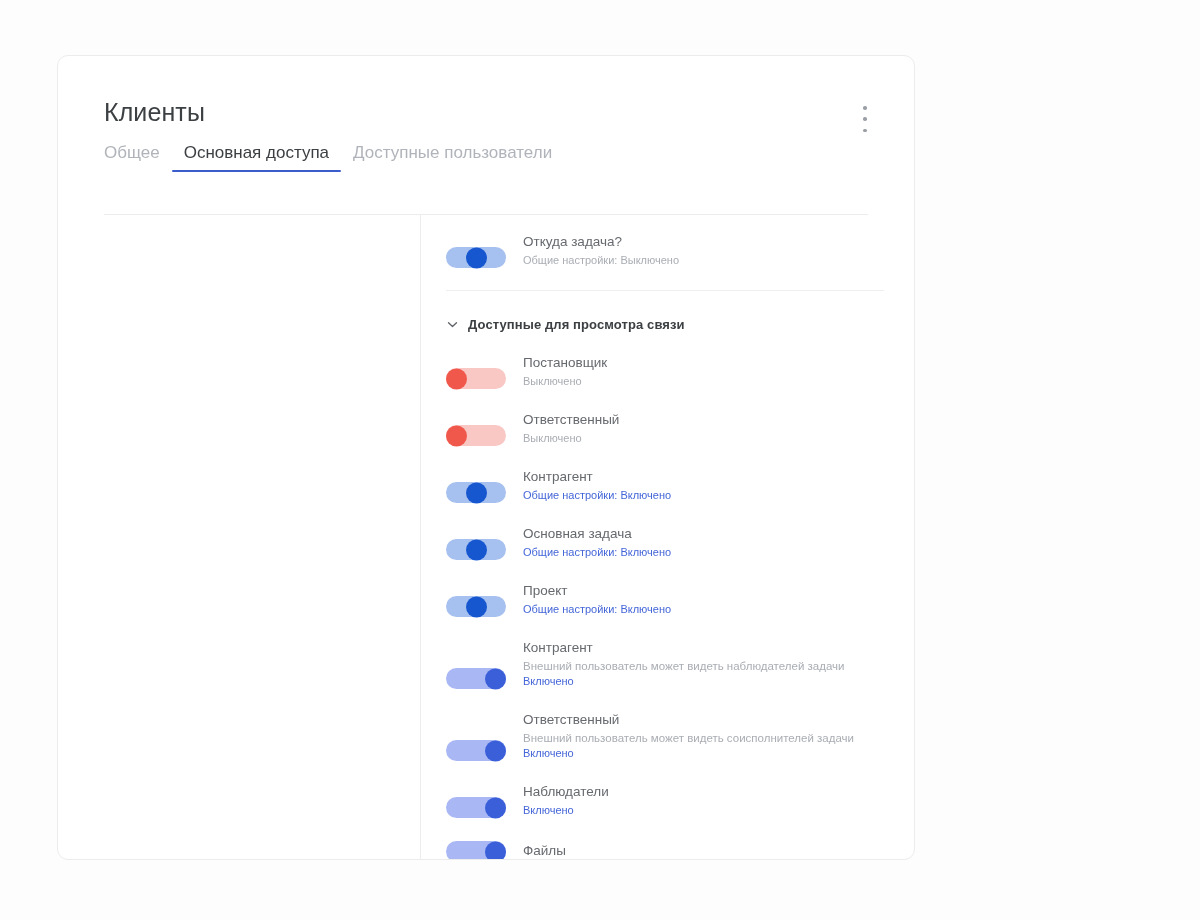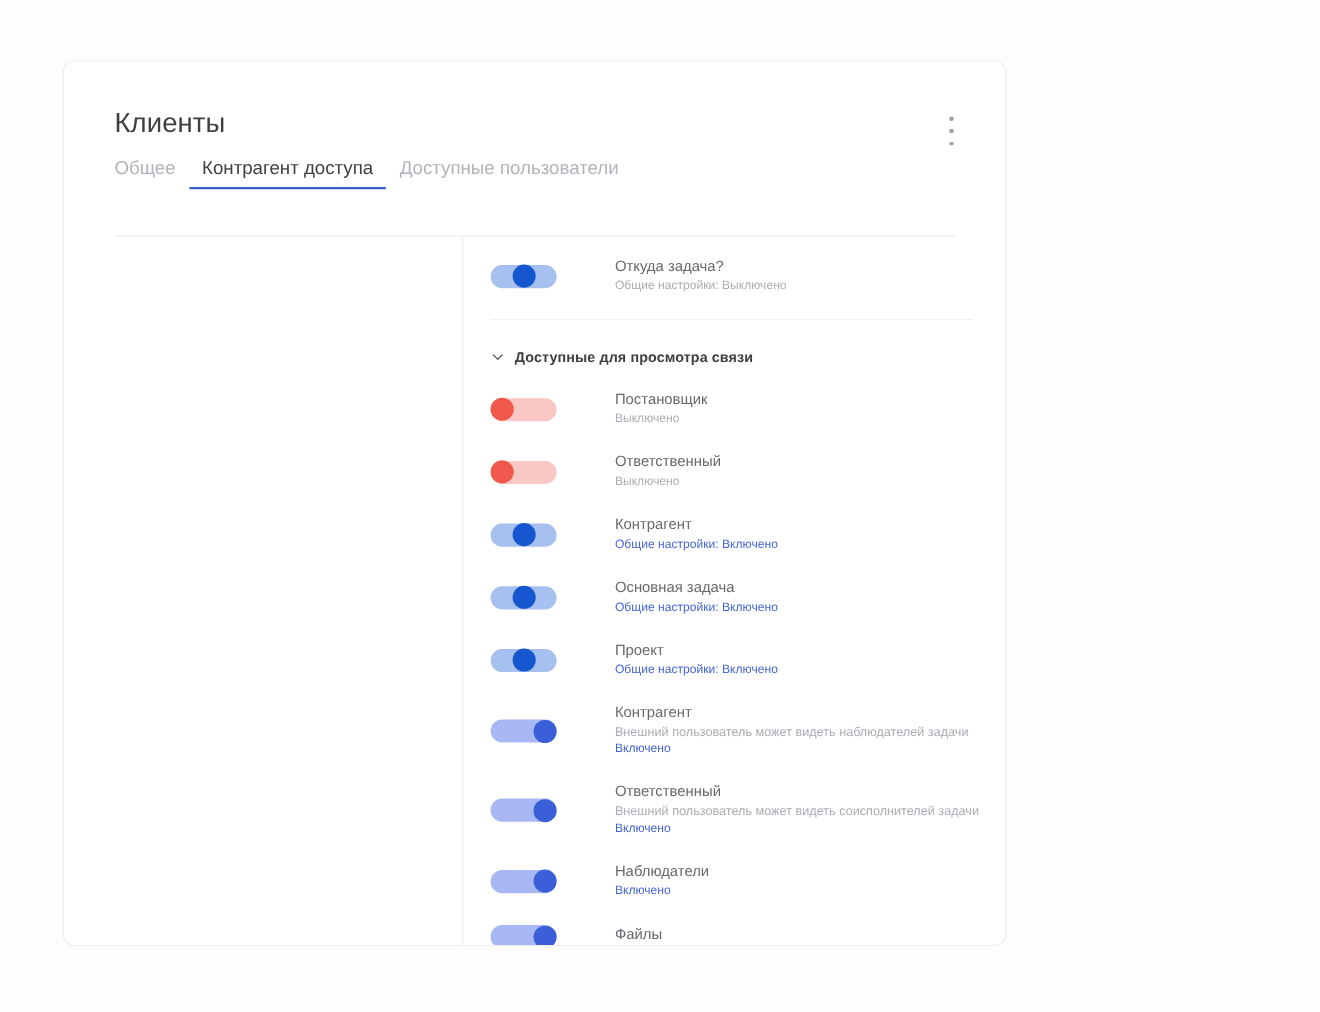--- a/index.html
+++ b/index.html
@@ -121,24 +121,23 @@
   }
   .right-pane {
     flex: 1 1 auto;
     padding: 18px 0 0 25px;
     overflow: hidden;
   }
 
   
   .row {
     display: flex;
-    align-items: center;
+    align-items: flex-end;
     padding: 0;
     margin-bottom: 22px;
-    gap: 36px;
   }
   .row .texts {
     padding-top: 1px;
   }
   .row-title {
     font-size: 13.5px;
     color: #66696e;
     line-height: 16px;
     margin-bottom: 3px;
   }
@@ -220,21 +219,21 @@
     <h1 class="page-title">Клиенты</h1>
 
     <div class="kebab">
       <span></span>
       <span></span>
       <span></span>
     </div>
 
     <div class="tabs" id="tab-bar">
         <div class="tab">Общее</div>
-        <div class="tab active">Контрагент доступа</div>
+        <div class="tab active">Основная доступа</div>
         <div class="tab">Доступные пользователи</div>
       </div>
   </div>
 
   <div class="tabs-rule"></div>
 
   <div class="body">
     <div class="left-pane"></div>
 
     <div class="right-pane">

